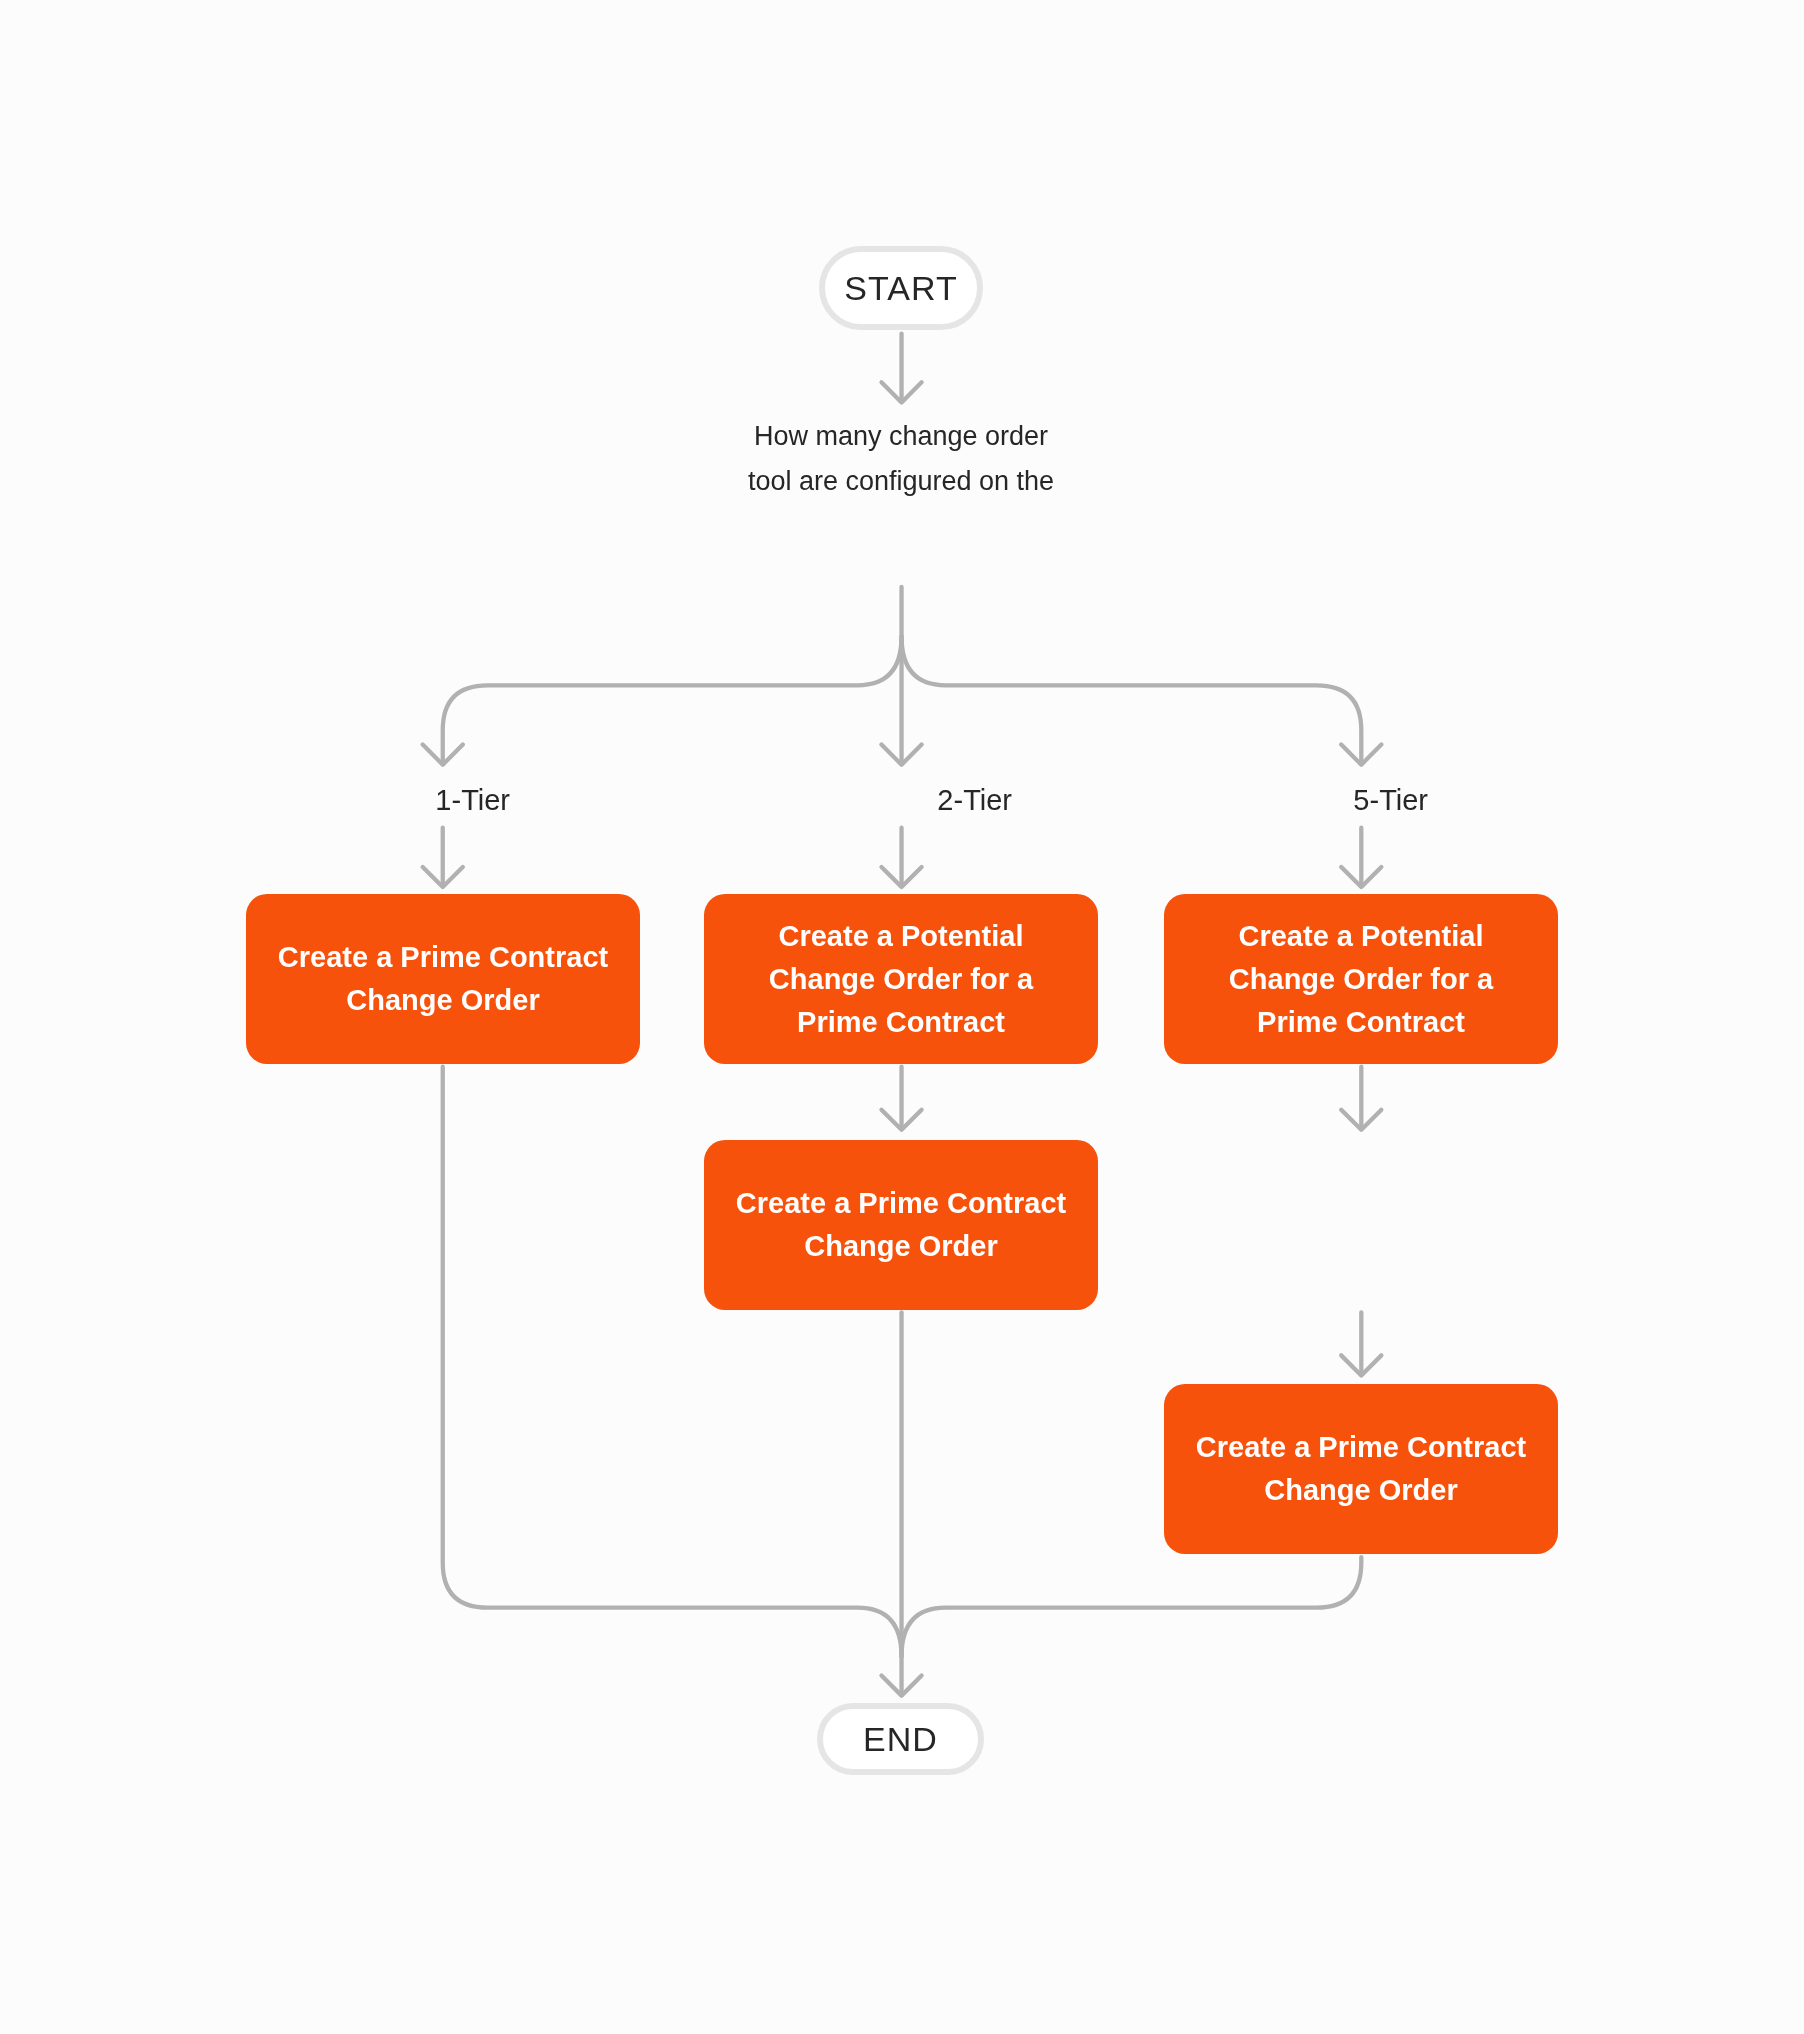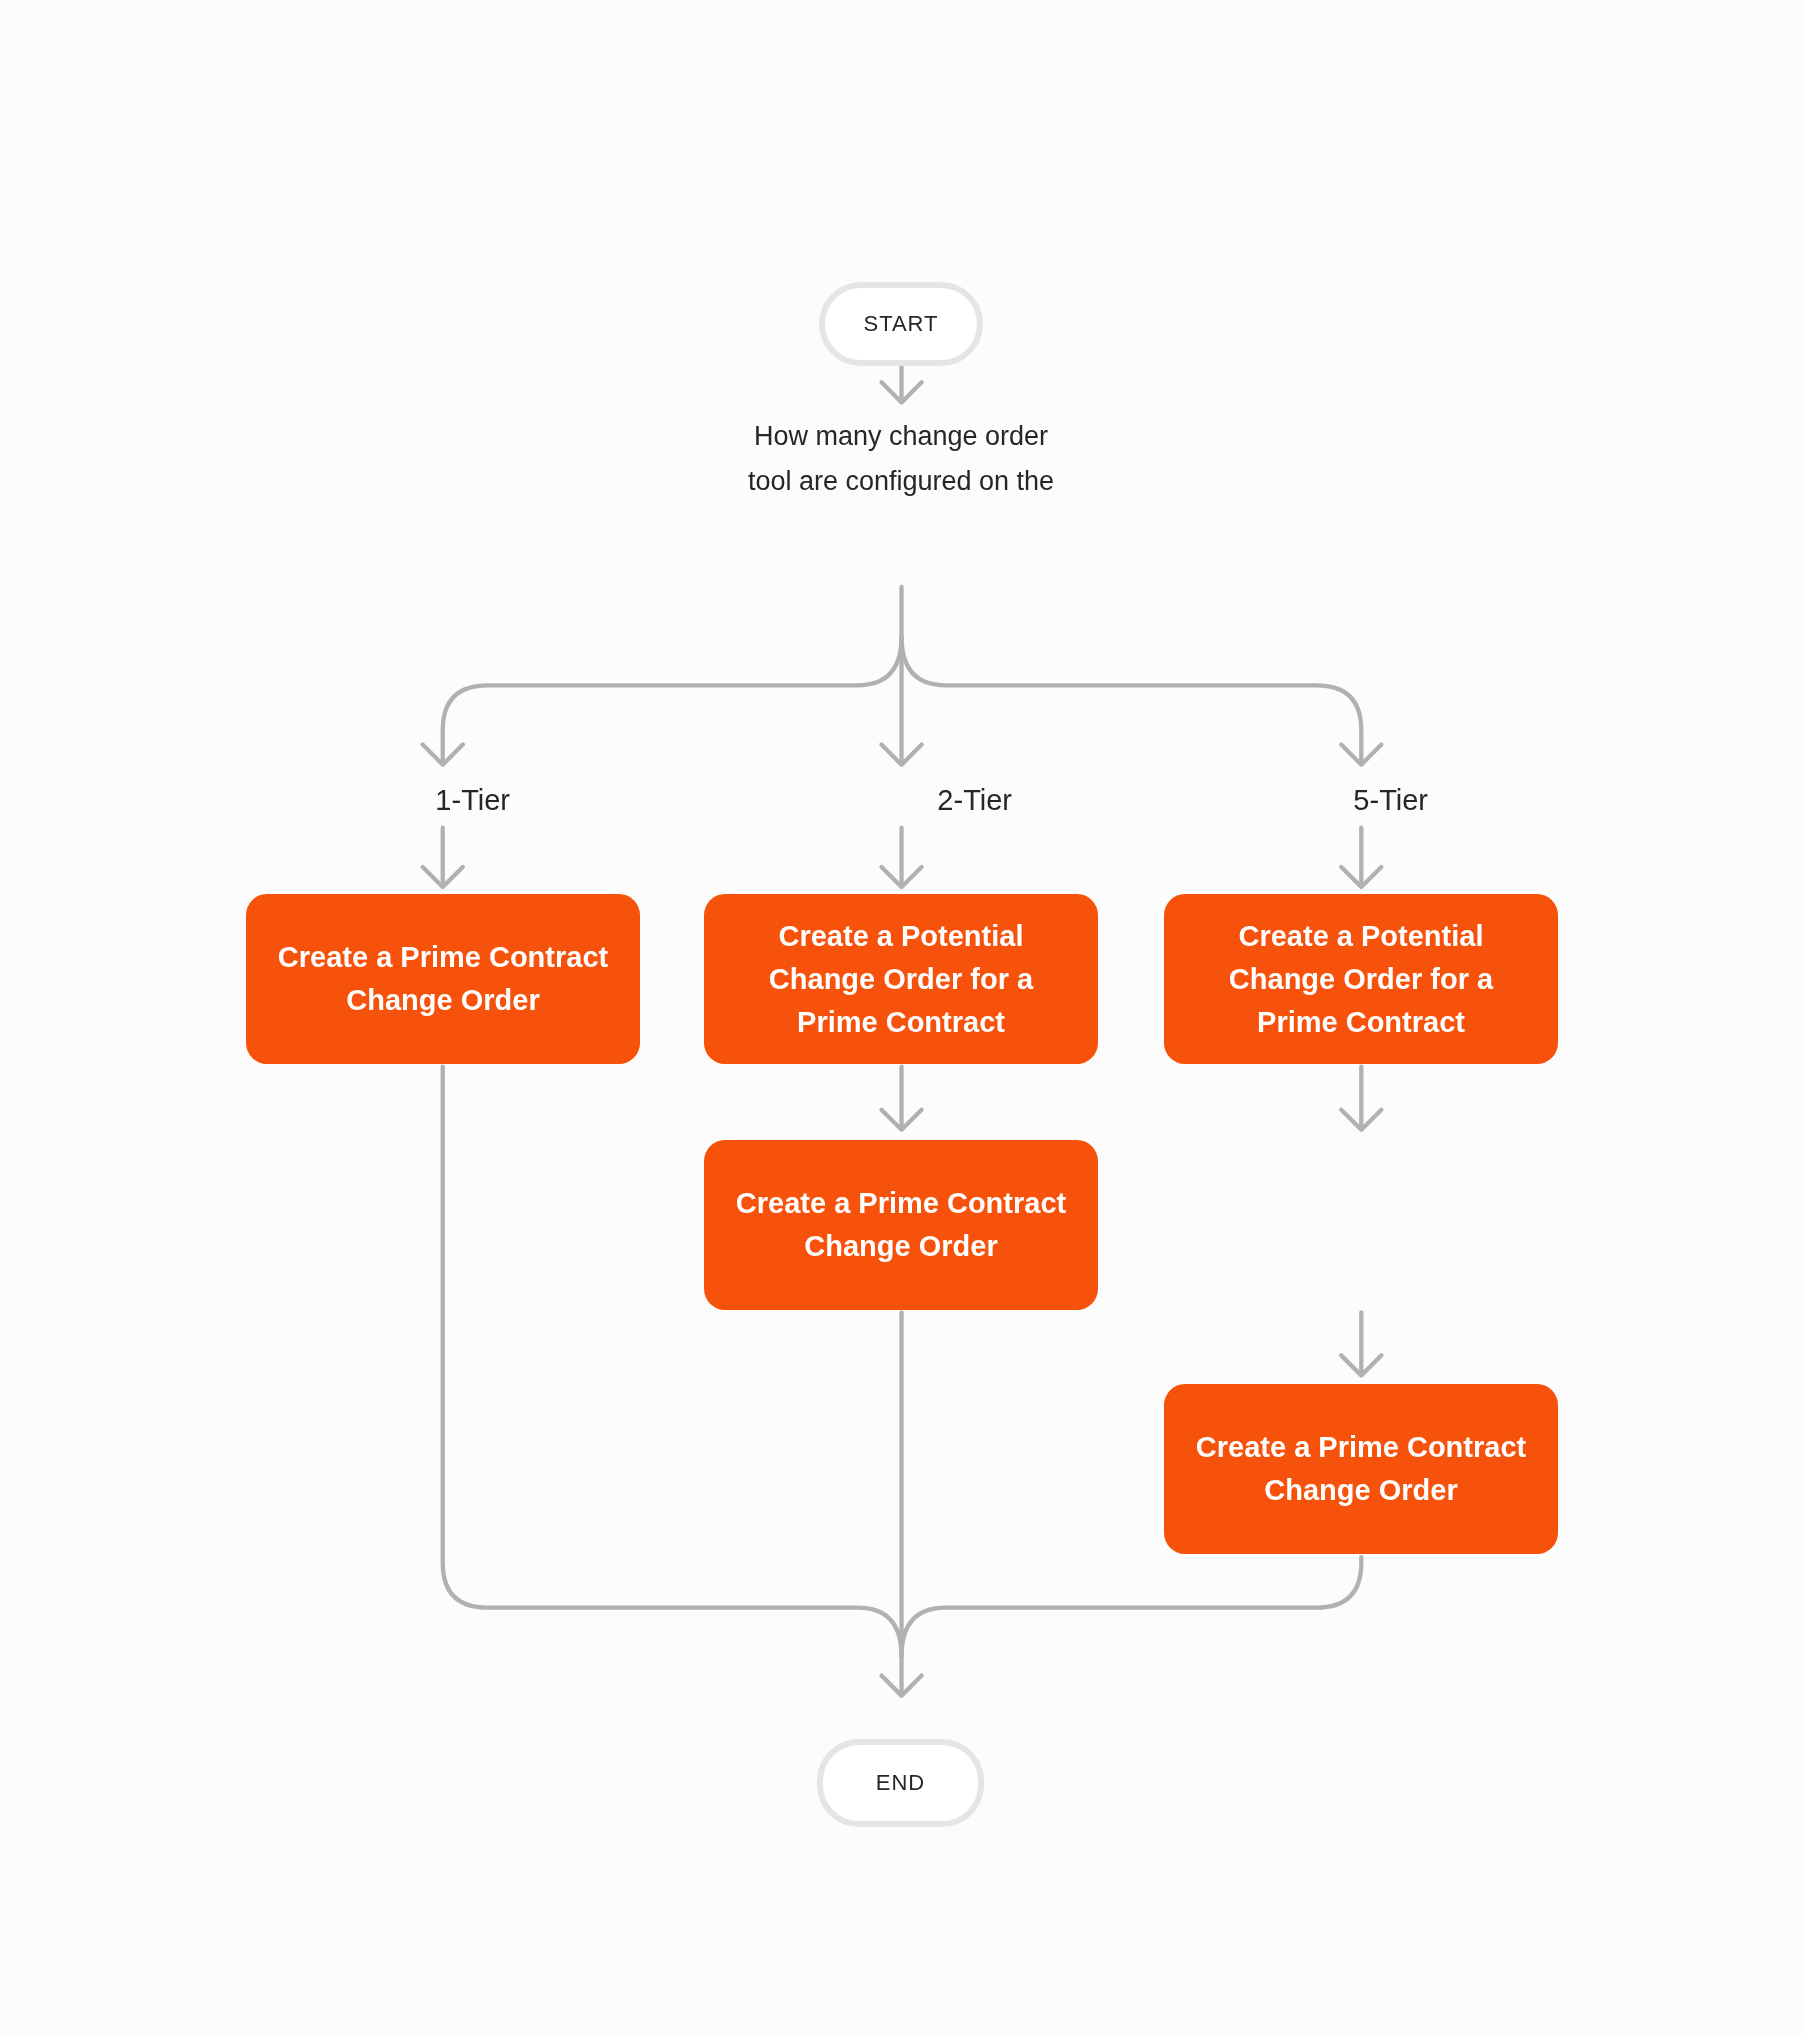--- a/index.html
+++ b/index.html
@@ -35,25 +35,24 @@
     stroke-linejoin:round;
   }
   .terminal{
     position:absolute;
     border:6.7px solid var(--terminal-border);
     border-radius:42px;
     background:#FFFFFF;
     display:flex;
     align-items:center;
     justify-content:center;
-    font-size:22px;
+    font-size:34px;
     font-weight:500;
     letter-spacing:1px;
     color:var(--text-dark);
-    margin-top:36px;
   }
   .question{
     position:absolute;
     left:710px;
     top:414px;
     width:382px;
     text-align:center;
     font-size:27px;
     line-height:45px;
     color:var(--text-dark);
@@ -154,16 +153,16 @@
   <div class="step" style="left:1164px;top:894px;">
     <div>Create a Potential</div>
     <div>Change Order for a</div>
     <div>Prime Contract</div>
   </div>
   <div class="step" style="left:1164px;top:1384px;">
     <div>Create a Prime Contract</div>
     <div>Change Order</div>
   </div>
 
-  <div class="terminal" style="left:817px;top:1703px;width:167px;height:88px;">END</div>
+  <div class="terminal" style="left:817px;top:1703px;width:167px;height:72px;">END</div>
 
 </div>
 
 
 </body></html>

